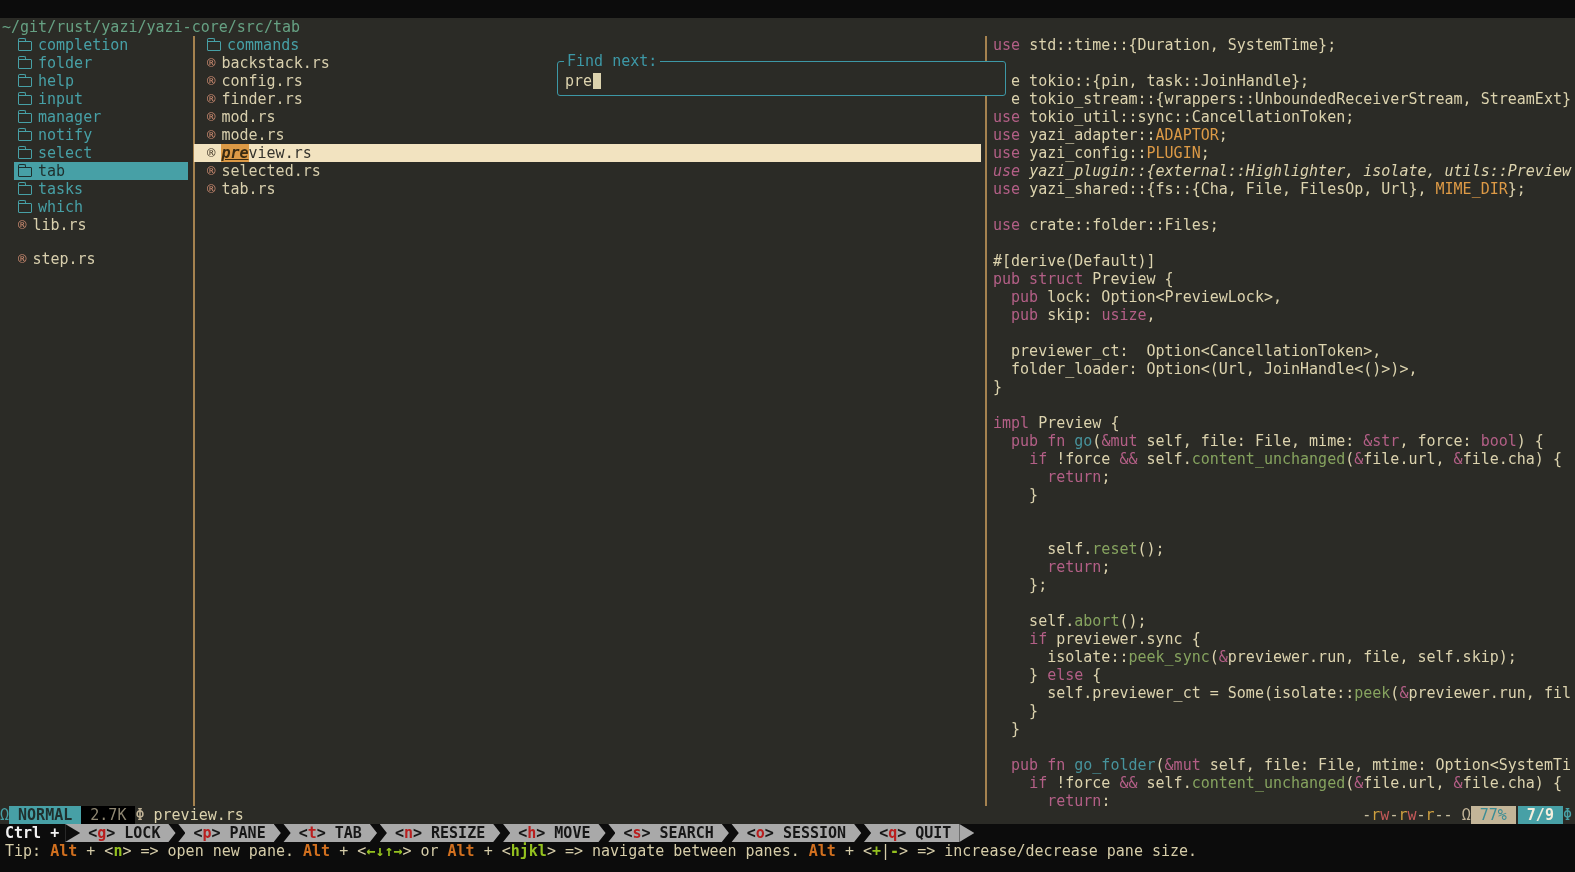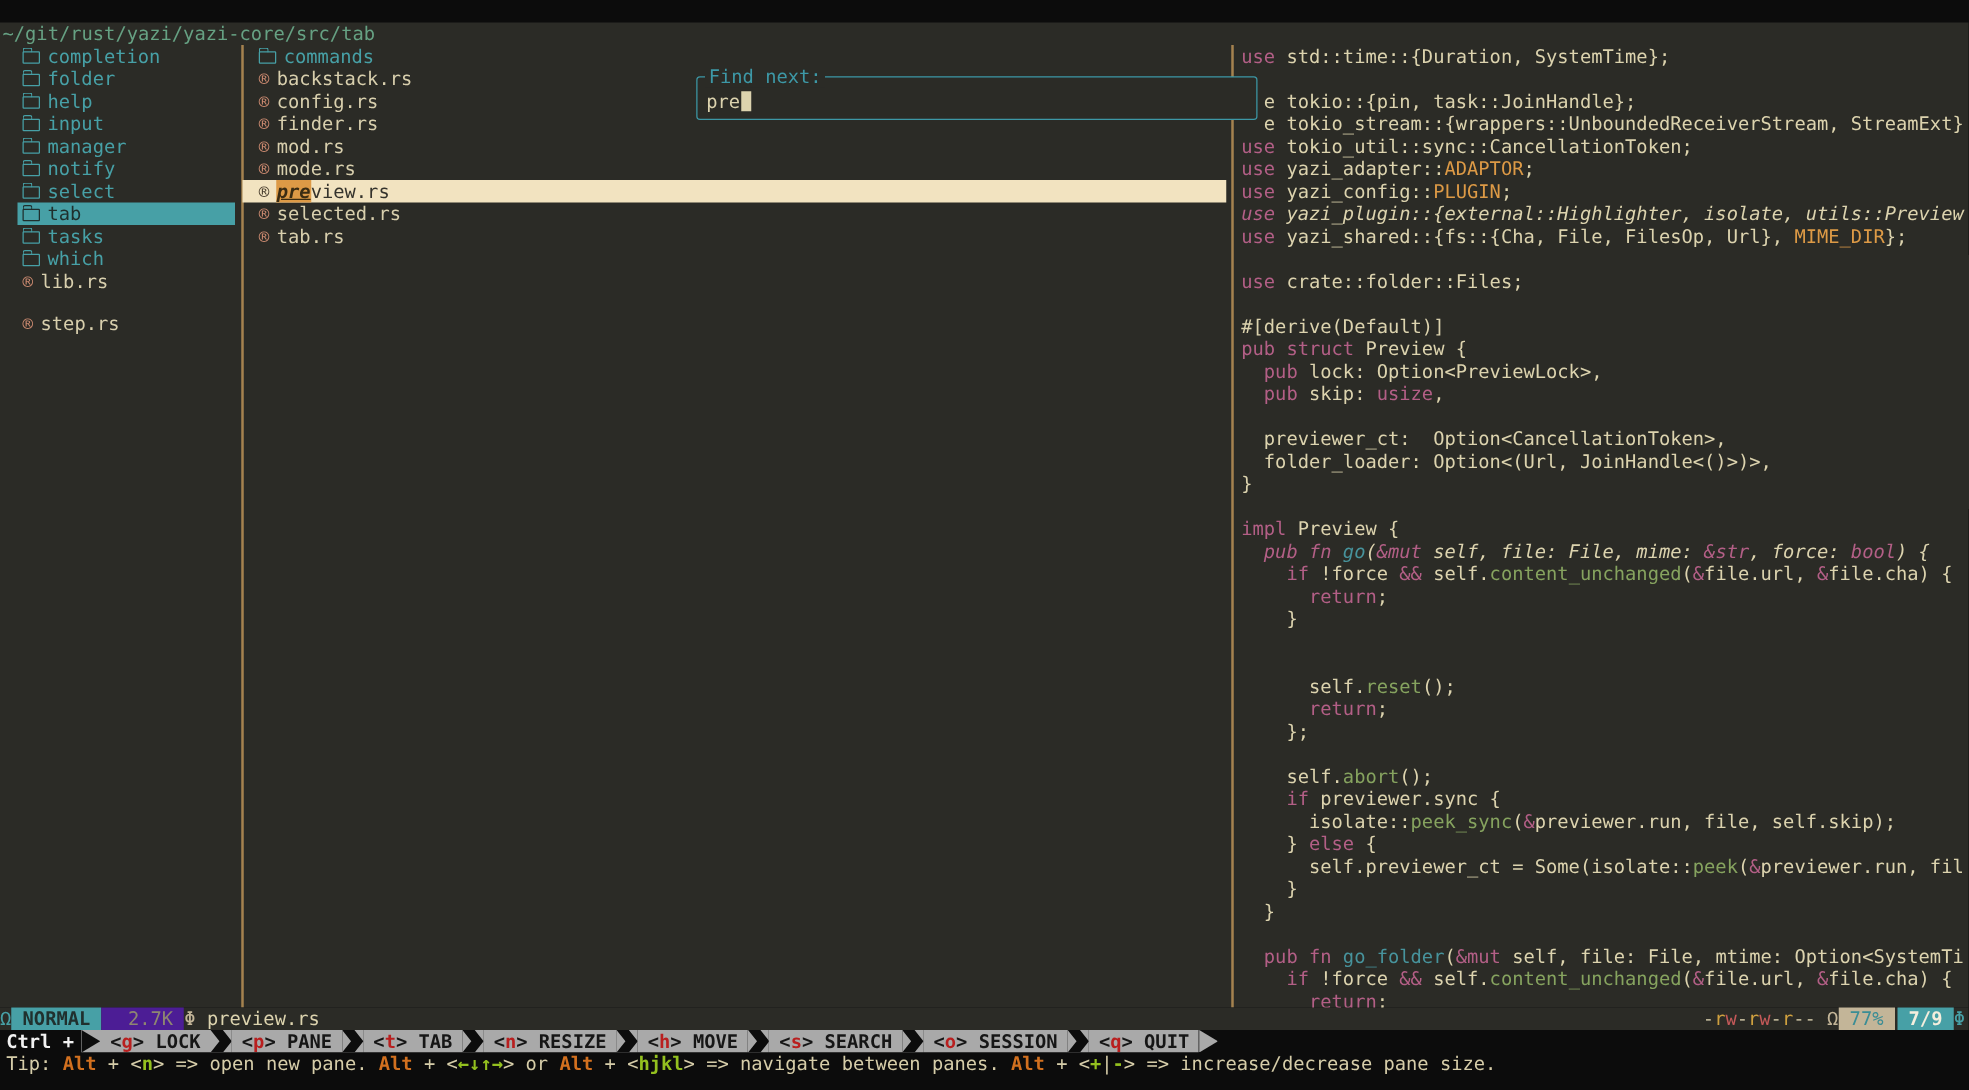--- a/index.html
+++ b/index.html
@@ -67,21 +67,21 @@
   .cursor { display:inline-block; width:8px; height:16px; background:#dcd3ae;
     vertical-align:-3px; margin-left:1px; }
 
   
   .statusbar { position:absolute; top:806px; left:0; width:1575px; height:18px;
     background:#2b2b26; display:flex; justify-content:space-between; line-height:18px; white-space:pre; }
   .statusbar .side { display:flex; }
   .s-cap-teal { color:#47a0a6; }
   .s-cap-tan  { color:#c3b598; }
   .s-mode { background:#47a0a6; color:#20302e; font-weight:bold; }
-  .s-size { background:#4c1d95; color:#8e8671;padding-left:12px; }
+  .s-size { background:#000000; color:#8e8671; }
   .s-file { color:#dcd3ae; }
   .s-dim  { color:#c9c0a0; }
   .s-pr   { color:#cfa03f; }
   .s-pw   { color:#c45959; }
   .s-pct  { background:#c3b598; color:#3b8d95; }
   .s-pos  { background:#47a0a6; color:#f4eedd; font-weight:bold; margin-left:2px; }
   #status-right { padding-right:3px; }
 
   
   .keybar { position:absolute; top:824px; left:0; width:1575px; height:18px;
@@ -159,21 +159,21 @@
         <div class="code-line" style="top: 234px;"><span class="c-txt">#[derive(Default)]</span></div>
         <div class="code-line" style="top: 252px;"><span class="c-kw">pub struct </span><span class="c-txt">Preview {</span></div>
         <div class="code-line" style="top: 270px;"><span class="c-txt">  </span><span class="c-kw">pub </span><span class="c-txt">lock: Option&lt;PreviewLock&gt;,</span></div>
         <div class="code-line" style="top: 288px;"><span class="c-txt">  </span><span class="c-kw">pub </span><span class="c-txt">skip: </span><span class="c-kw">usize</span><span class="c-txt">,</span></div>
         <div class="code-line" style="top: 306px;"></div>
         <div class="code-line" style="top: 324px;"><span class="c-txt">  previewer_ct:  Option&lt;CancellationToken&gt;,</span></div>
         <div class="code-line" style="top: 342px;"><span class="c-txt">  folder_loader: Option&lt;(Url, JoinHandle&lt;()&gt;)&gt;,</span></div>
         <div class="code-line" style="top: 360px;"><span class="c-txt">}</span></div>
         <div class="code-line" style="top: 378px;"></div>
         <div class="code-line" style="top: 396px;"><span class="c-kw">impl </span><span class="c-txt">Preview {</span></div>
-        <div class="code-line" style="top: 414px; font-style: italic;"><span class="c-txt">  </span><span class="c-kw">pub fn </span><span class="c-tfn">go</span><span class="c-txt">(</span><span class="c-kw">&amp;mut</span><span class="c-txt"> self, file: File, mime: </span><span class="c-kw">&amp;str</span><span class="c-txt">, force: </span><span class="c-kw">bool</span><span class="c-txt">) {</span></div>
+        <div class="code-line" style="top: 414px;"><span class="c-txt">  </span><span class="c-kw">pub fn </span><span class="c-tfn">go</span><span class="c-txt">(</span><span class="c-kw">&amp;mut</span><span class="c-txt"> self, file: File, mime: </span><span class="c-kw">&amp;str</span><span class="c-txt">, force: </span><span class="c-kw">bool</span><span class="c-txt">) {</span></div>
         <div class="code-line" style="top: 432px;"><span class="c-txt">    </span><span class="c-kw">if </span><span class="c-txt">!force </span><span class="c-kw">&amp;&amp; </span><span class="c-txt">self.</span><span class="c-fn">content_unchanged</span><span class="c-txt">(</span><span class="c-kw">&amp;</span><span class="c-txt">file.url, </span><span class="c-kw">&amp;</span><span class="c-txt">file.cha) {</span></div>
         <div class="code-line" style="top: 450px;"><span class="c-txt">      </span><span class="c-kw">return</span><span class="c-txt">;</span></div>
         <div class="code-line" style="top: 468px;"><span class="c-txt">    }</span></div>
         <div class="code-line" style="top: 486px;"></div>
         <div class="code-line" style="top: 522px;"><span class="c-txt">      self.</span><span class="c-fn">reset</span><span class="c-txt">();</span></div>
         <div class="code-line" style="top: 540px;"><span class="c-txt">      </span><span class="c-kw">return</span><span class="c-txt">;</span></div>
         <div class="code-line" style="top: 558px;"><span class="c-txt">    };</span></div>
         <div class="code-line" style="top: 576px;"></div>
         <div class="code-line" style="top: 594px;"><span class="c-txt">    self.</span><span class="c-fn">abort</span><span class="c-txt">();</span></div>
         <div class="code-line" style="top: 612px;"><span class="c-txt">    </span><span class="c-kw">if </span><span class="c-txt">previewer.sync {</span></div>

